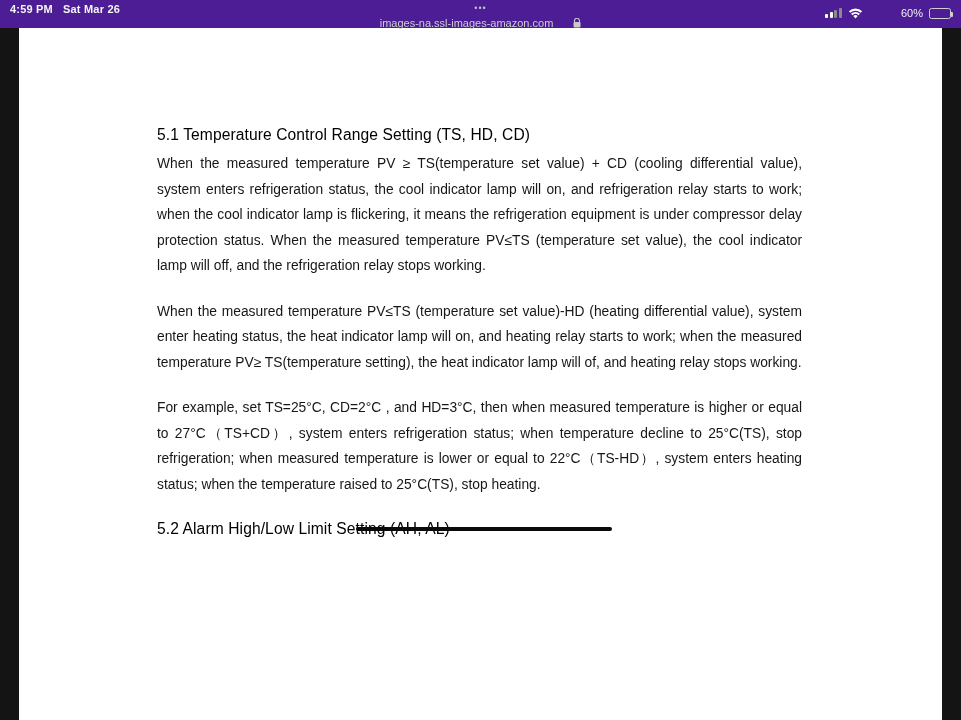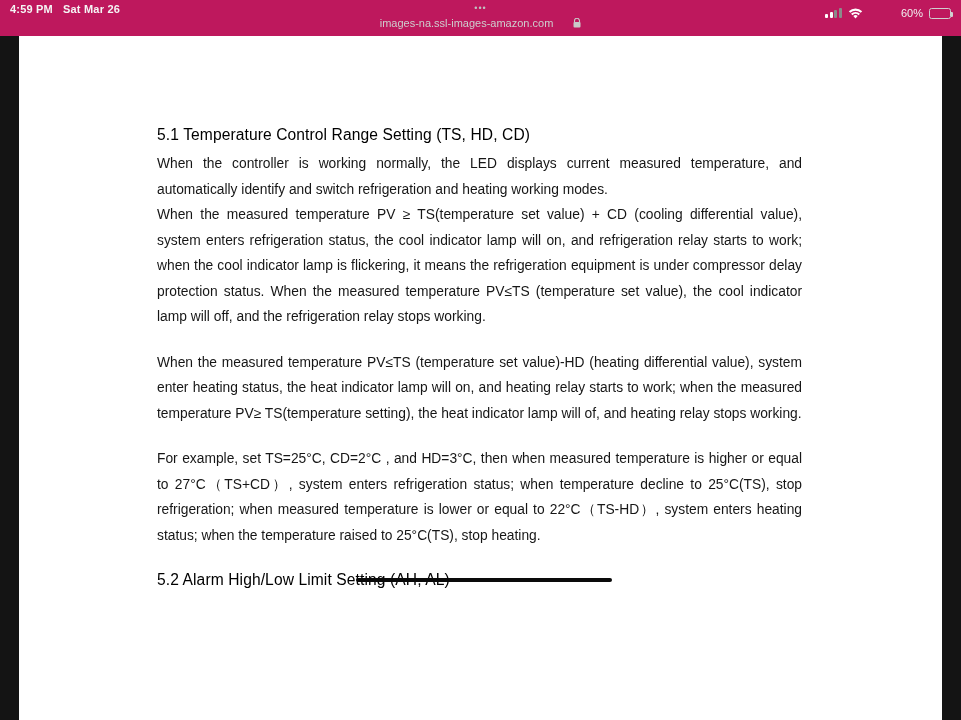--- a/index.html
+++ b/index.html
@@ -5,22 +5,22 @@
   * { margin:0; padding:0; box-sizing:border-box; }
   html,body { width:961px; height:720px; overflow:hidden; }
   body {
     background:#141414;
     font-family:"Liberation Sans", sans-serif;
     position:relative;
   }
 
   
   .statusbar {
-    position:absolute; left:0; top:0; width:961px; height:36px;
-    background:#be185d; z-index:20;
+    position:absolute; left:0; top:0; width:961px; height:28px;
+    background:#4c1d95; z-index:20;
     color:#f2f2f2;
   }
   .sb-left {
     position:absolute; left:10px; top:3px; font-size:11px; font-weight:bold;
     color:#f5f5f5; letter-spacing:0.2px;
   }
   .sb-left .sb-date { margin-left:10px; font-weight:bold; }
   .sb-center {
     position:absolute; left:0; right:0; top:0; text-align:center;
   }
@@ -90,21 +90,20 @@
   svg { display:block; }
 </style>
 </head>
 <body>
 
 <div class="page">
 
 
   <div class="doc">
     <h2 class="h51">5.1 Temperature Control Range Setting (TS, HD, CD)</h2>
-    <p>When the controller is working normally, the LED displays current measured temperature, and automatically identify and switch refrigeration and heating working modes.</p>
     <p class="gap">When the measured temperature PV ≥ TS(temperature set value) + CD (cooling differential value), system enters refrigeration status, the cool indicator lamp will on, and refrigeration relay starts to work; when the cool indicator lamp is flickering, it means the refrigeration equipment is under compressor delay protection status. When the measured temperature PV≤TS (temperature set value), the cool indicator lamp will off, and the refrigeration relay stops working.</p>
     <p class="gap">When the measured temperature PV≤TS (temperature set value)-HD (heating differential value), system enter heating status, the heat indicator lamp will on, and heating relay starts to work; when the measured temperature PV≥ TS(temperature setting), the heat indicator lamp will of, and heating relay stops working.</p>
     <p class="gap">For example, set TS=25°C, CD=2°C , and HD=3°C, then when measured temperature is higher or equal to 27°C（TS+CD）, system enters refrigeration status; when temperature decline to 25°C(TS), stop refrigeration; when measured temperature is lower or equal to 22°C（TS-HD）, system enters heating status; when the temperature raised to 25°C(TS), stop heating.</p>
     <div class="h52wrap">
       <h2>5.2 Alarm High/Low Limit Setting (AH, AL)</h2>
       <div class="strike-line"></div>
     </div>
   </div>
 </div>
 

